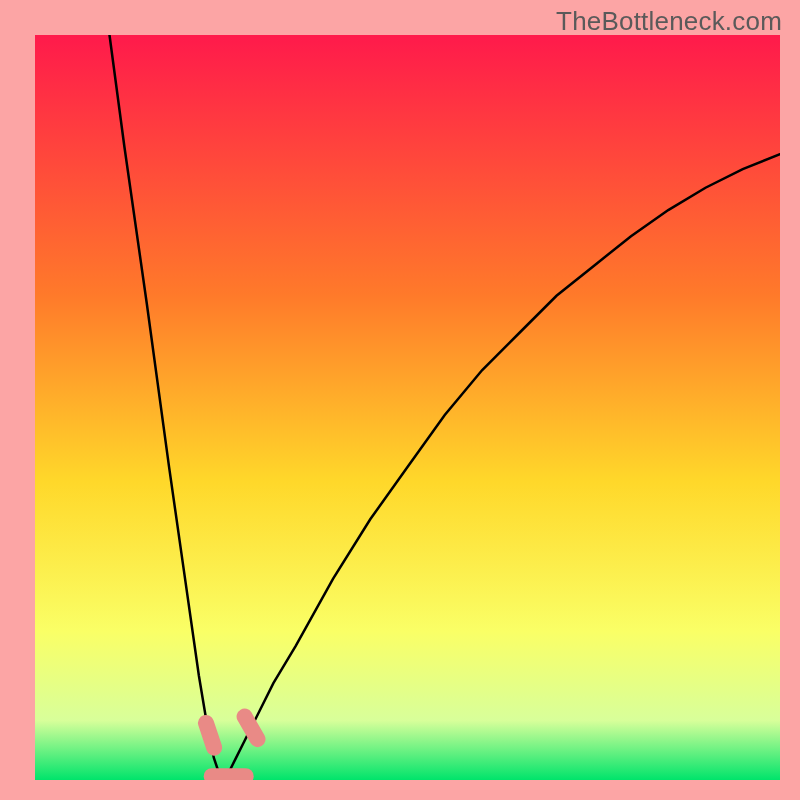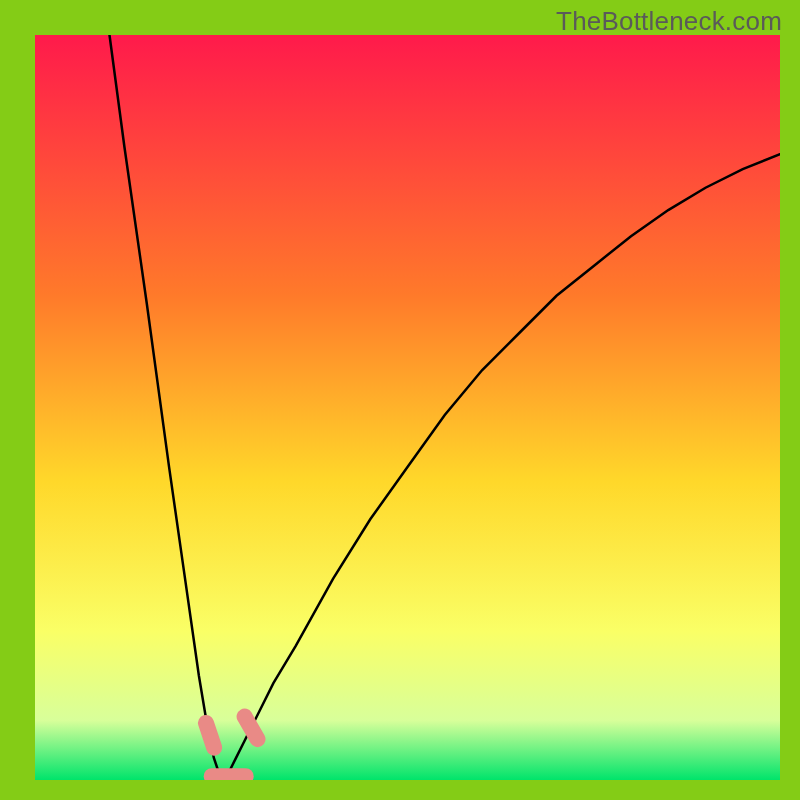--- a/index.html
+++ b/index.html
@@ -9,21 +9,21 @@
     height: 800px;
     background: #000;
     overflow: hidden;
   }
   .frame {
     position: absolute;
     left: 0;
     top: 0;
     width: 800px;
     height: 800px;
-    background: #84cc16;
+    background: #fca5a5;
   }
   .plot {
     position: absolute;
     left: 35px;
     top: 35px;
     width: 745px;
     height: 745px;
     overflow: hidden;
   }
   .watermark {

